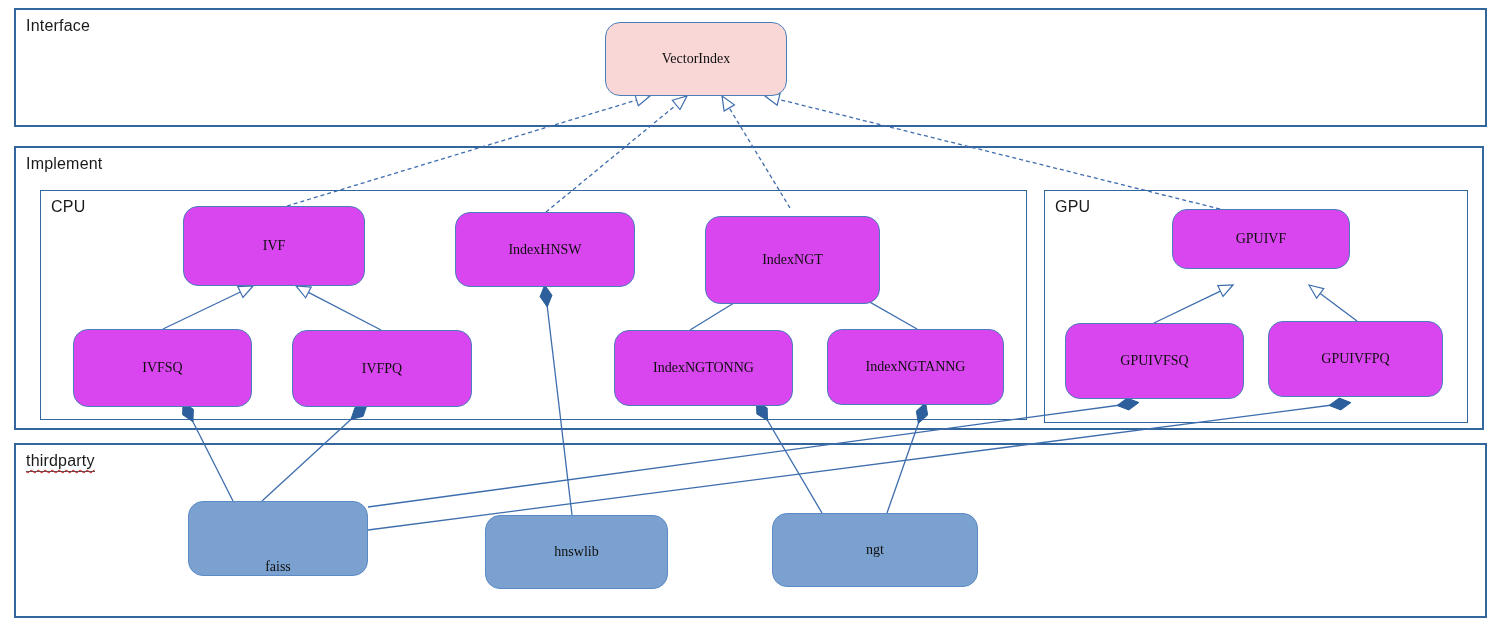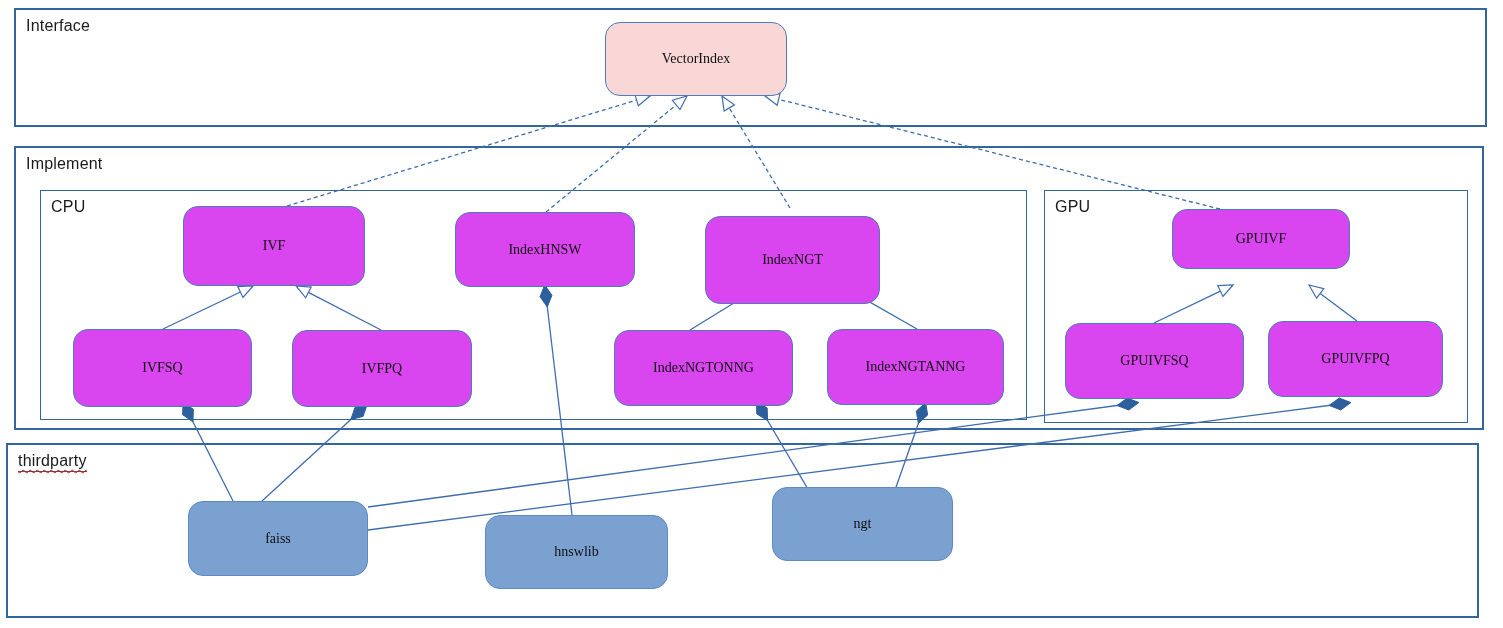--- a/index.html
+++ b/index.html
@@ -62,21 +62,21 @@
       </div>
       <div class="group" style="left: 14px; top: 146px; width: 1470px; height: 284px;">
         <span class="group-label">Implement</span>
       </div>
       <div class="group inner" style="left: 40px; top: 190px; width: 987px; height: 230px;">
         <span class="group-label">CPU</span>
       </div>
       <div class="group inner" style="left: 1044px; top: 190px; width: 424px; height: 233px;">
         <span class="group-label">GPU</span>
       </div>
-      <div class="group" style="left: 6px; top: 443px; width: 1473px; height: 175px; padding-left: 24px;">
+      <div class="group" style="left: 14px; top: 443px; width: 1473px; height: 175px; padding-left: 24px;">
         <span class="group-label misspelled">thirdparty</span>
       </div>
     </div>
   <svg id="edge-layer" xmlns="http://www.w3.org/2000/svg" width="1503" height="628" viewBox="0 0 1503 628">
       <line x1="287" y1="206" x2="636.6016583379313" y2="100.06010353396019" stroke="#3e6dad" stroke-width="1.3" stroke-dasharray="4 3"></line>
       <polygon points="650,96 638.3417027096285,105.80224996056103 634.8616139662341,94.31795710735935" fill="#ffffff" stroke="#3e6dad" stroke-width="1.2"></polygon>
       <line x1="546" y1="212" x2="676.1885513281735" y2="104.89452514845297" stroke="#3e6dad" stroke-width="1.3" stroke-dasharray="4 3"></line>
       <polygon points="687,96 680.0004906775105,109.5280031506643 672.3766119788365,100.26104714624164" fill="#ffffff" stroke="#3e6dad" stroke-width="1.2"></polygon>
       <line x1="790" y1="208" x2="729.2656938793847" y2="107.96702521310421" stroke="#3e6dad" stroke-width="1.3" stroke-dasharray="4 3"></line>
       <polygon points="722,96 734.394418970715,104.85315640765363 724.1369687880543,111.08089401855479" fill="#ffffff" stroke="#3e6dad" stroke-width="1.2"></polygon>
@@ -136,23 +136,23 @@
       </div>
       <div class="node implementation" style="left: 827px; top: 329px; width: 177px; height: 76px;">
         <span>IndexNGTANNG</span>
       </div>
       <div class="node implementation" style="left: 1065px; top: 323px; width: 179px; height: 76px;">
         <span>GPUIVFSQ</span>
       </div>
       <div class="node implementation" style="left: 1268px; top: 321px; width: 175px; height: 76px;">
         <span>GPUIVFPQ</span>
       </div>
-      <div class="node thirdparty" style="left: 188px; top: 501px; width: 180px; height: 75px;">
+      <div class="node thirdparty" style="left: 188px; top: 501px; width: 180px; height: 75px; align-items: flex-end;">
         <span>faiss</span>
       </div>
       <div class="node thirdparty" style="left: 485px; top: 515px; width: 183px; height: 74px;">
         <span>hnswlib</span>
       </div>
-      <div class="node thirdparty" style="left: 772px; top: 487px; width: 181px; height: 74px; text-align: center;">
+      <div class="node thirdparty" style="left: 772px; top: 513px; width: 206px; height: 74px; text-align: center;">
         <span>ngt</span>
       </div>
     </div>
 </div>
 
 </body></html>

